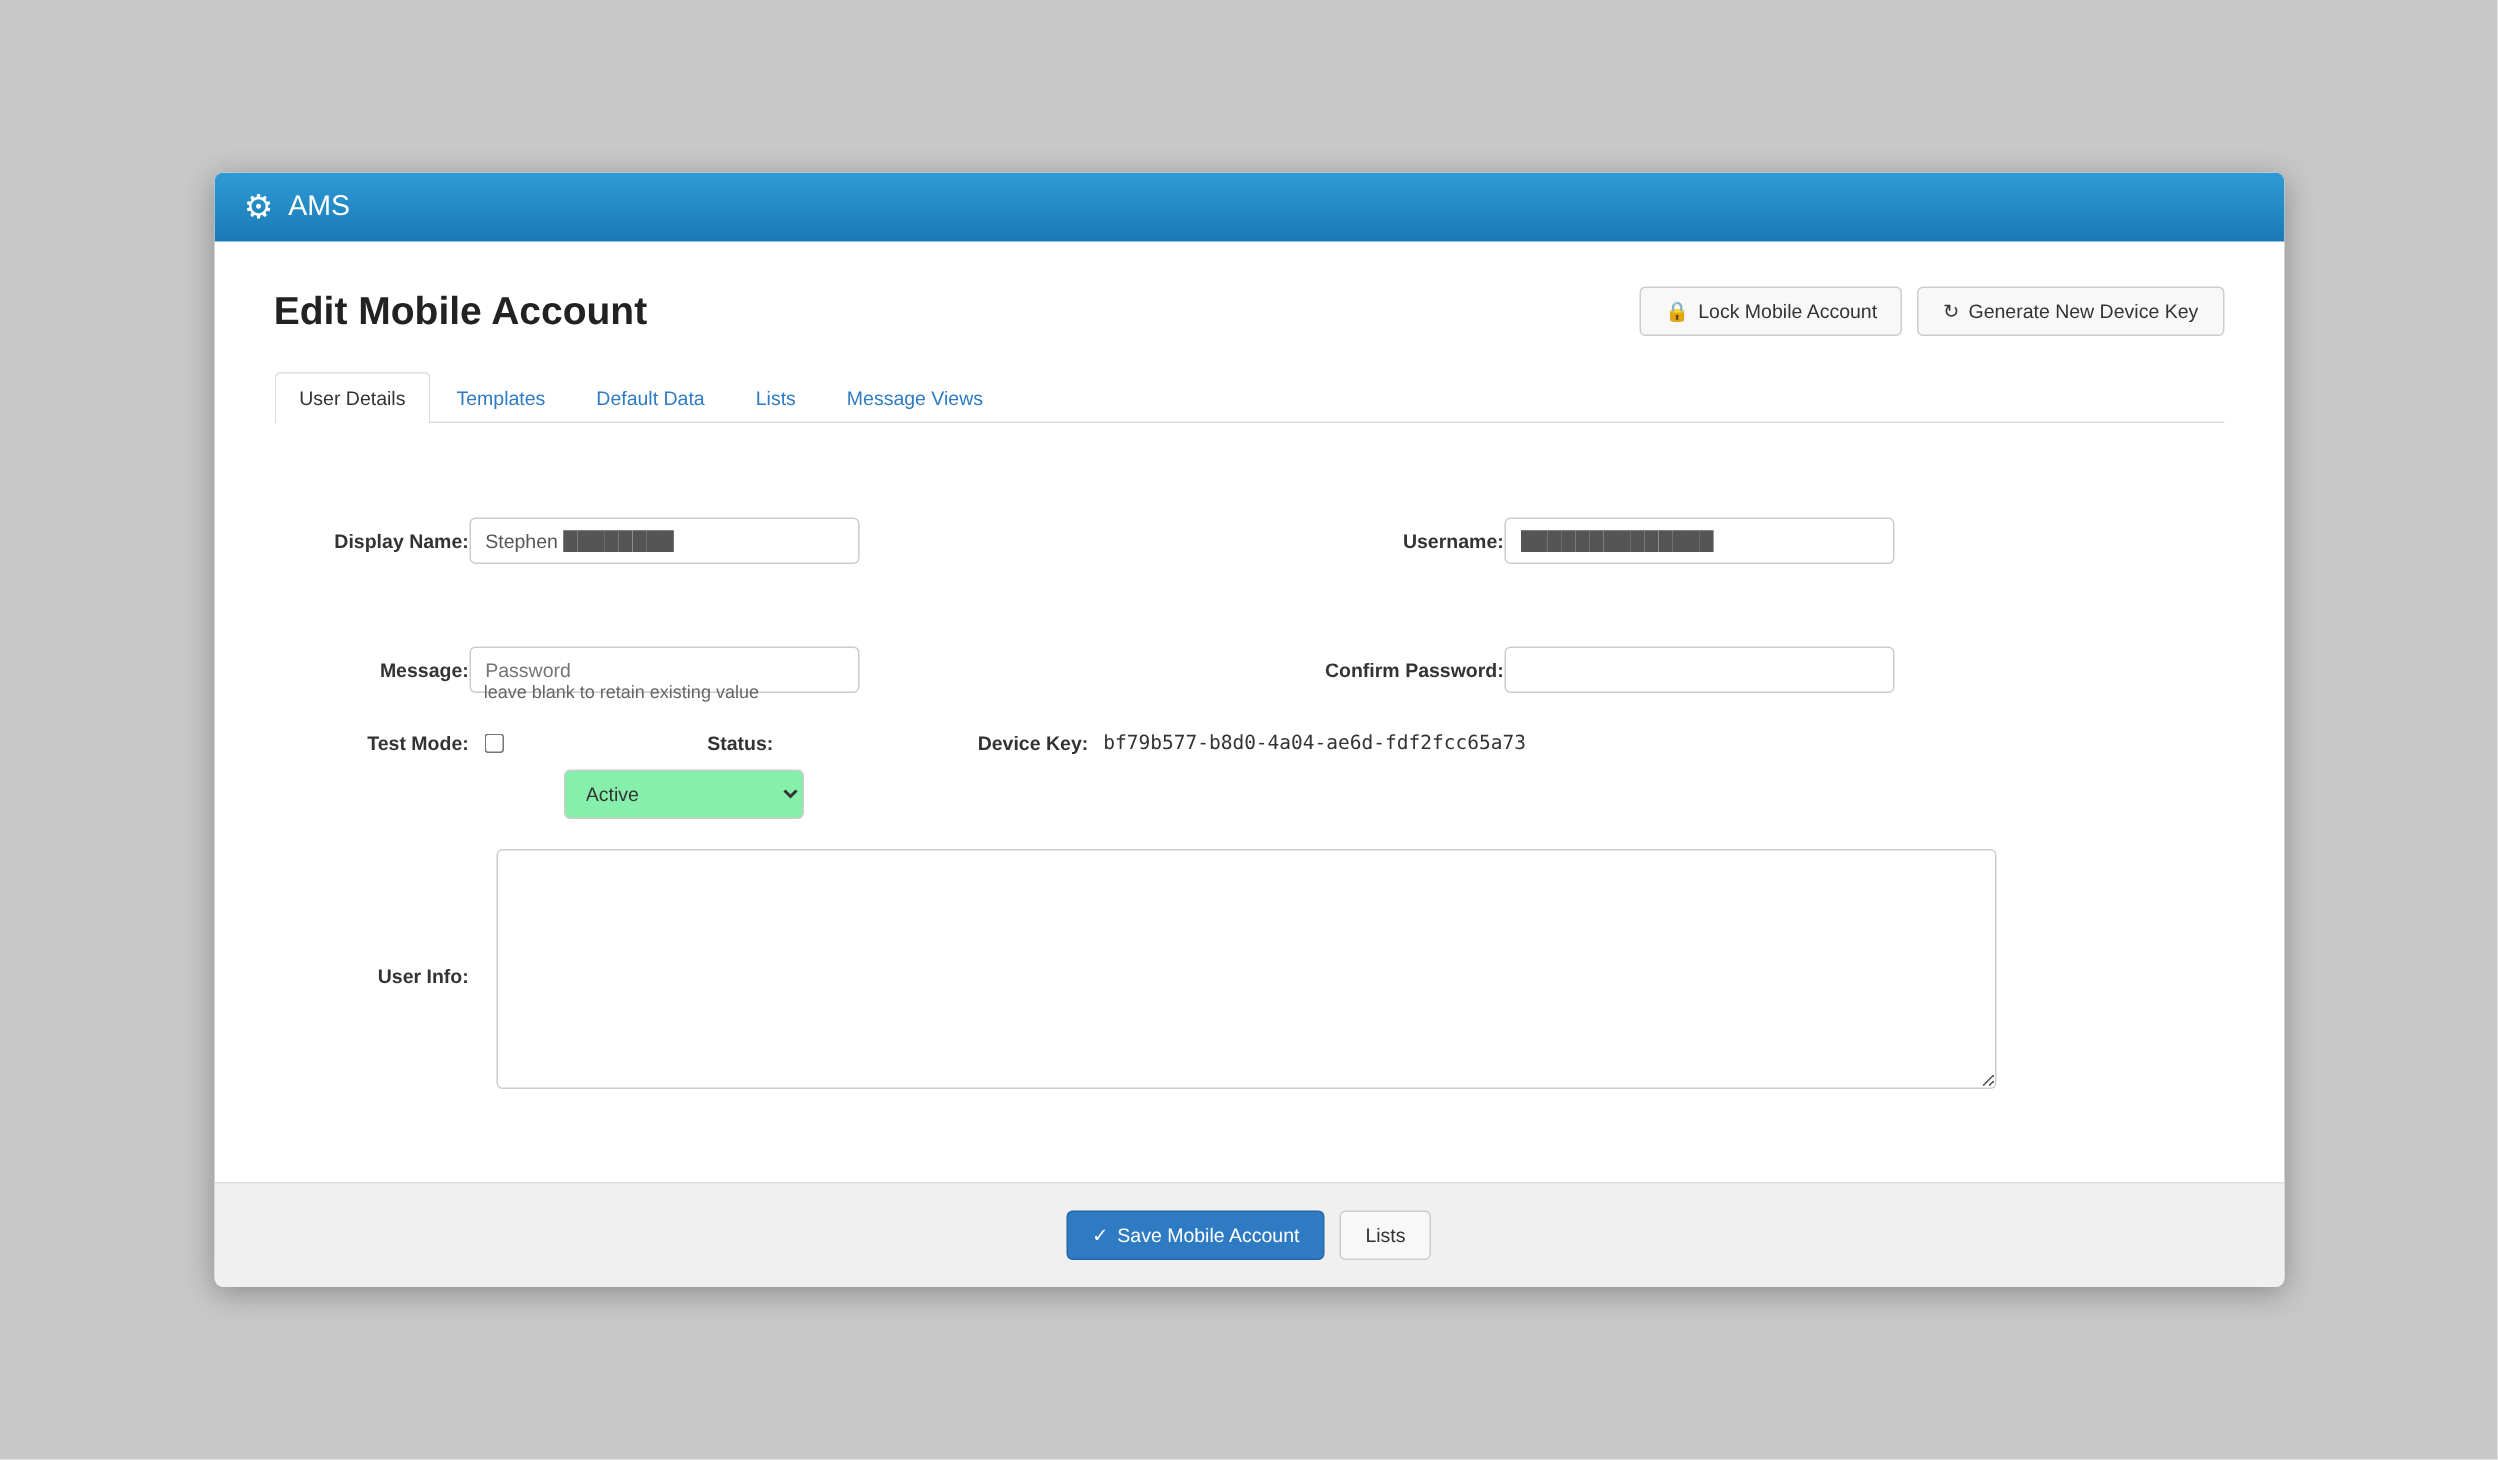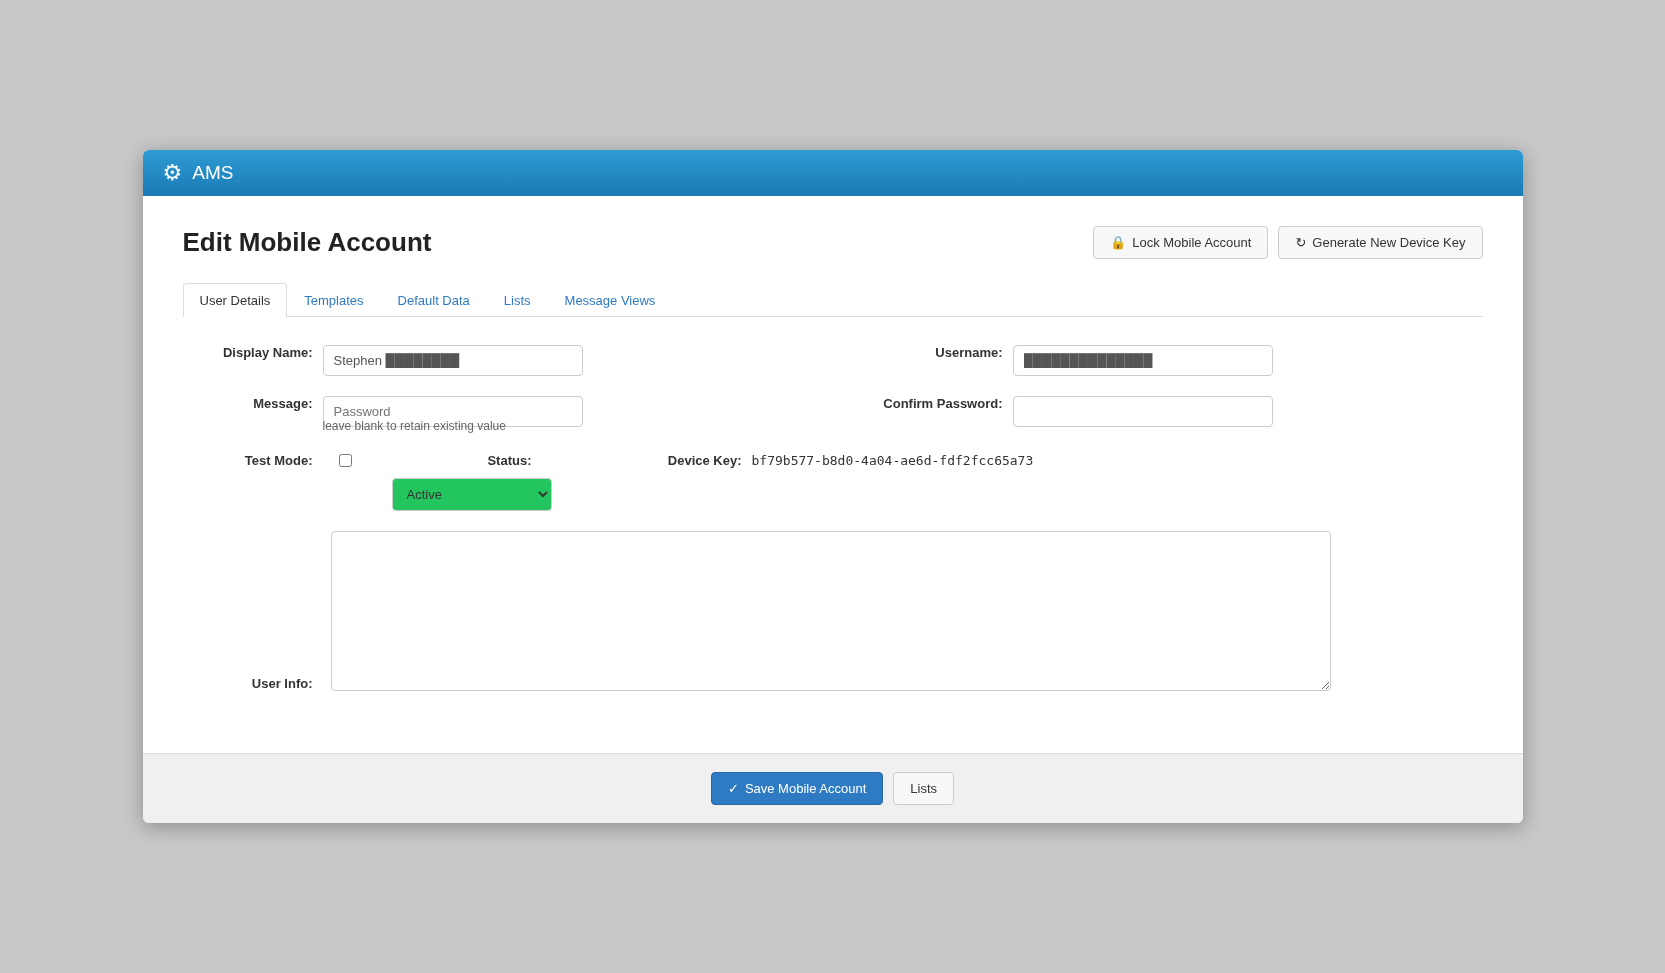--- a/index.html
+++ b/index.html
@@ -127,21 +127,21 @@
       margin-left: 130px;
       margin-top: -14px;
       margin-bottom: 6px;
     }
     .form-select {
       border: 1px solid #ccc;
       border-radius: 4px;
       padding: 7px 28px 7px 10px;
       font-size: 13px;
       color: #333;
-      background: #22c55e;
+      background: #86efac;
       appearance: auto;
       cursor: pointer;
       width: 160px;
     }
     .device-key-value {
       font-size: 13px;
       color: #333;
       font-family: monospace;
     }
     .add-tag-btn {
@@ -153,21 +153,21 @@
       color: white;
       font-size: 16px;
       cursor: pointer;
       display: flex;
       align-items: center;
       justify-content: center;
       line-height: 1;
     }
     .textarea-field {
       display: flex;
-      align-items: flex-end;
+      align-items: center;
       gap: 18px;
       margin-bottom: 32px;
     }
     .form-textarea {
       border: 1px solid #ccc;
       border-radius: 4px;
       padding: 8px 10px;
       font-size: 13px;
       color: #333;
       width: 1000px;
@@ -178,23 +178,23 @@
     .footer-bar {
       background: #f0f0f0;
       border-top: 1px solid #ddd;
       padding: 18px 40px;
       display: flex;
       justify-content: center;
       gap: 10px;
     }
     .form-half {
       display: flex;
-      align-items: flex-start;
-      gap: 10px;
+      align-items: center;
       flex: 1;
+      margin-top: 35px;
     }
   </style>
 </head>
 <body>
 
 <div class="app-window">
 
   <div class="header-bar">
     <span class="header-gear">⚙</span>
     <span class="header-title">AMS</span>
@@ -245,21 +245,21 @@
           </div>
           <div class="form-half">
             <label class="field-label field-label-wide">Confirm Password:</label>
             <input type="password" class="form-input wide" style="">
           </div>
         </div>
         <div class="password-hint">leave blank to retain existing value</div>
       </div>
 
       <div class="form-row">
-        <div style="display:flex; align-items:center; gap:26px;">
+        <div style="display:flex; align-items:center; gap:10px;">
           <label class="field-label">Test Mode:</label>
           <input type="checkbox" style="">
         </div>
         <div style="display:flex; align-items:center; gap:10px;flex-direction:column;">
           <label class="field-label">Status:</label>
           <select class="form-select">
             <option>Active</option>
             <option>Inactive</option>
             <option>Pending</option>
           </select>

